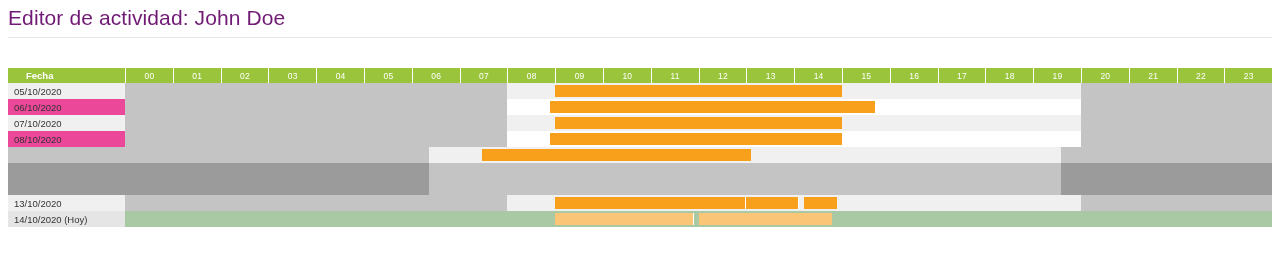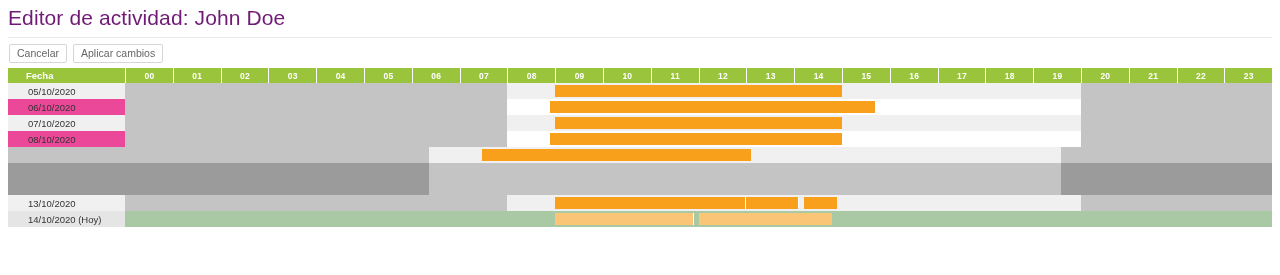--- a/index.html
+++ b/index.html
@@ -41,37 +41,37 @@
     display:flex;
   }
   .hc-date{
     width:117px;flex:0 0 117px;
     color:#ffffff;font-size:9.5px;font-weight:bold;
     display:flex;align-items:center;padding-left:18px;
     box-sizing:border-box;
   }
   .hc{
     flex:1 1 0;
-    color:#ffffff;font-size:8.5px;font-weight:bold;
+    color:#ffffff;font-size:8.5px;font-weight:normal;
     display:flex;align-items:center;justify-content:center;
     box-sizing:border-box;
     border-left:1px solid #ffffff;
     letter-spacing:0.2px;
   }
 
   .rows{
     position:absolute;left:8px;top:83px;width:1264px;
   }
   .row{
     position:relative;display:flex;height:16px;box-sizing:border-box;
   }
   .cell-date{
     width:117px;flex:0 0 117px;
     font-size:9.5px;color:#333333;
-    display:flex;align-items:center;padding-left:20px;
+    display:flex;align-items:center;padding-left:6px;
     box-sizing:border-box;white-space:nowrap;
   }
   .lane{
     position:relative;flex:1 1 0;height:16px;
   }
   
   .band{position:absolute;top:0;height:16px;}
 
   
   .rowA .cell-date{background:#f0f0f0;}
@@ -95,24 +95,20 @@
   }
 </style>
 </head>
 <body>
 
 <div class="page">
 
   <div class="title">Editor de actividad: John Doe</div>
   <div class="title-rule"></div>
 
-  <div class="toolbar">
-    <button class="btn">Cancelar</button>
-    <button class="btn">Aplicar cambios</button>
-  </div>
 
   <div class="grid-head" id="grid-head">
     <div class="hc-date">Fecha</div>
   <div class="hc">00</div>
       <div class="hc">01</div>
       <div class="hc">02</div>
       <div class="hc">03</div>
       <div class="hc">04</div>
       <div class="hc">05</div>
       <div class="hc">06</div>

